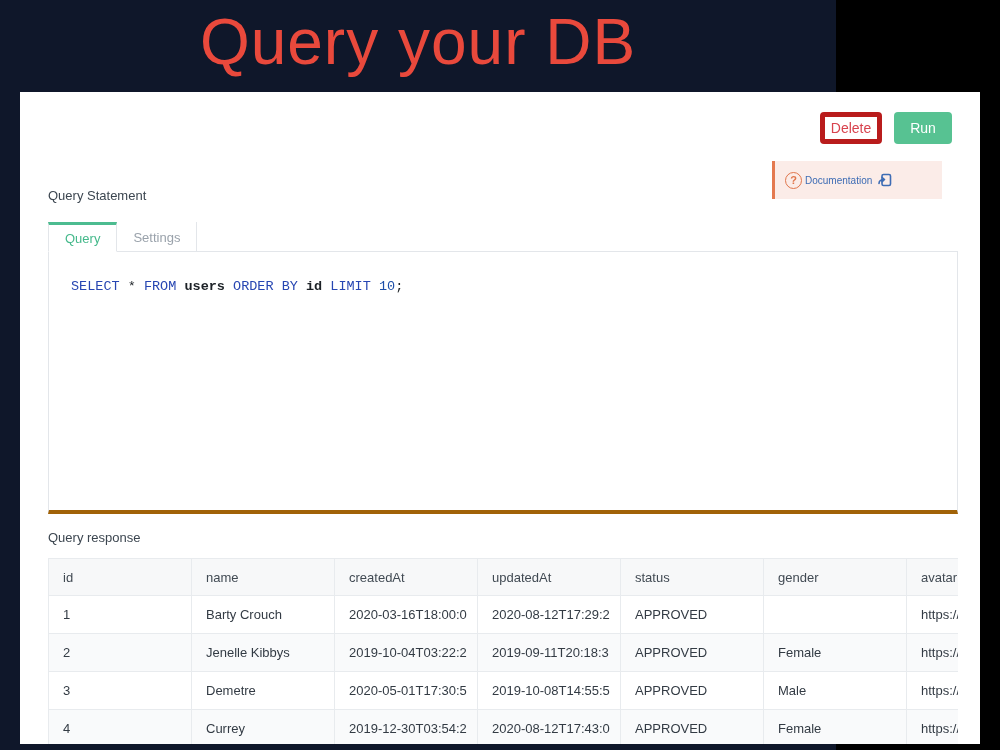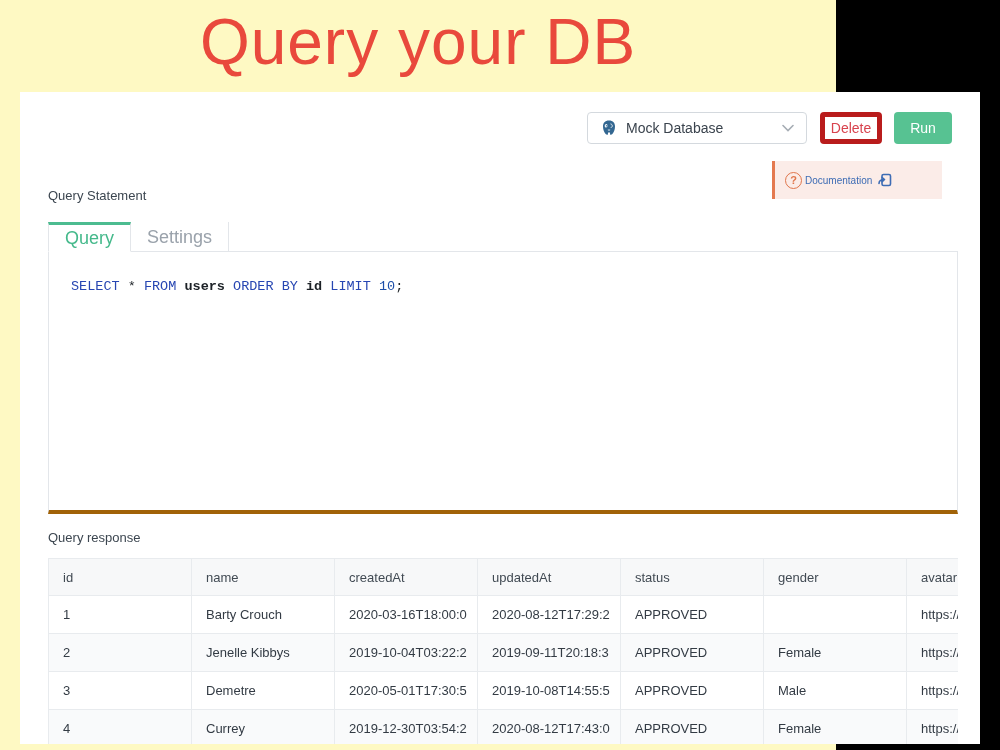--- a/index.html
+++ b/index.html
@@ -1,18 +1,18 @@
 <!DOCTYPE html>
 <html><head>
 <meta charset="utf-8">
 <style>
   * { margin:0; padding:0; box-sizing:border-box; }
   html,body { width:1000px; height:750px; overflow:hidden; background:#000; font-family:"Liberation Sans", sans-serif; }
 
-  .stage { position:relative; width:836px; height:750px; background:#fef9c3; }
+  .stage { position:relative; width:836px; height:750px; background:#0f172a; }
 
   .page-title {
     position:absolute; top:6px; left:0; width:100%;
     text-align:center; color:#E9493C; font-size:64px; font-weight:normal;
     letter-spacing:1px; line-height:72px; white-space:nowrap;
   }
 
   .panel {
     position:absolute; left:20px; top:92px; width:960px; height:652px;
     background:#fff; overflow:hidden;
@@ -59,21 +59,21 @@
   .ql-label { top:96px; }
   .rl-label { top:438px;text-align:right; }
 
   
   .tabbar {
     position:absolute; left:28px; top:130px; width:910px; height:30px;
     display:flex; border-bottom:1px solid #E3E6EA;
   }
   .tab {
     height:30px; display:flex; align-items:center; justify-content:center;
-    font-size:18px; padding:11px 16px; color:#9AA2AB; cursor:pointer; position:relative;
+    font-size:13px; padding:11px 16px; color:#9AA2AB; cursor:pointer; position:relative;
   }
   .tab.active {
     color:#45B98B; background:#fff;
     border-top:3px solid #4CBC90; border-left:1px solid #E3E6EA; border-right:1px solid #E3E6EA;
     margin-bottom:-1px; border-bottom:1px solid #fff;
   }
   .tab.inactive { border-right:1px solid #E3E6EA; }
 
   .editor {
     position:absolute; left:28px; top:160px; width:910px; height:262px;
@@ -106,37 +106,20 @@
 </head>
 <body>
 
 <div class="stage">
 
   <h1 class="page-title">Query your DB</h1>
 
   <div class="panel">
 
 
-    <div class="db-select">
-      <span>
-        <svg width="18" height="18" viewBox="0 0 24 24">
-          <path d="M12 2C6.5 2 4 5.5 4 10c0 4 1.5 8 3.5 10 1 1 2.5 1.5 3 .5.3-.7 0-1.5.2-2.5h2.6c.2 1 0 1.8.2 2.5.5 1 2 .5 3-.5 2-2 3.5-6 3.5-10 0-4.5-2.5-8-8-8z" fill="#336791"></path>
-          <path d="M8.2 6.8c-1.2.3-2 1.4-1.9 2.7.1 1 .9 1.8 1.9 1.7 1.2-.1 2-1.1 1.9-2.4-.1-1.2-1-2.2-1.9-2z" fill="#fff" opacity="0.9"></path>
-          <circle cx="9" cy="9" r="0.9" fill="#336791"></circle>
-          <path d="M14 6.5c1.5.2 2.6 1.5 2.4 3-.1 1.1-1 1.9-2.1 1.8" fill="none" stroke="#fff" stroke-width="1.1"></path>
-          <path d="M10.5 14.5c.8.5 2.2.5 3 0" fill="none" stroke="#fff" stroke-width="1.1"></path>
-        </svg>
-      </span>
-      <span class="db-label">Mock Database</span>
-      <span class="chev">
-        <svg width="12" height="8" viewBox="0 0 12 8">
-            <path d="M1 1.5 L6 6.5 L11 1.5" fill="none" stroke="#A6ADB4" stroke-width="1.6" stroke-linecap="round"></path>
-          </svg>
-      </span>
-    </div>
 
     <button class="delete-btn">Delete</button>
     <button class="run-btn">Run</button>
 
     <div class="doc-banner">
       <span class="q-icon">?</span>
       <span class="doc-label">Documentation</span>
       <span class="doc-open">
         <svg width="14" height="14" viewBox="0 0 14 14">
             <rect x="4" y="1.5" width="8.5" height="11" rx="1.5" fill="none" stroke="#3D6CB4" stroke-width="1.6"></rect>

